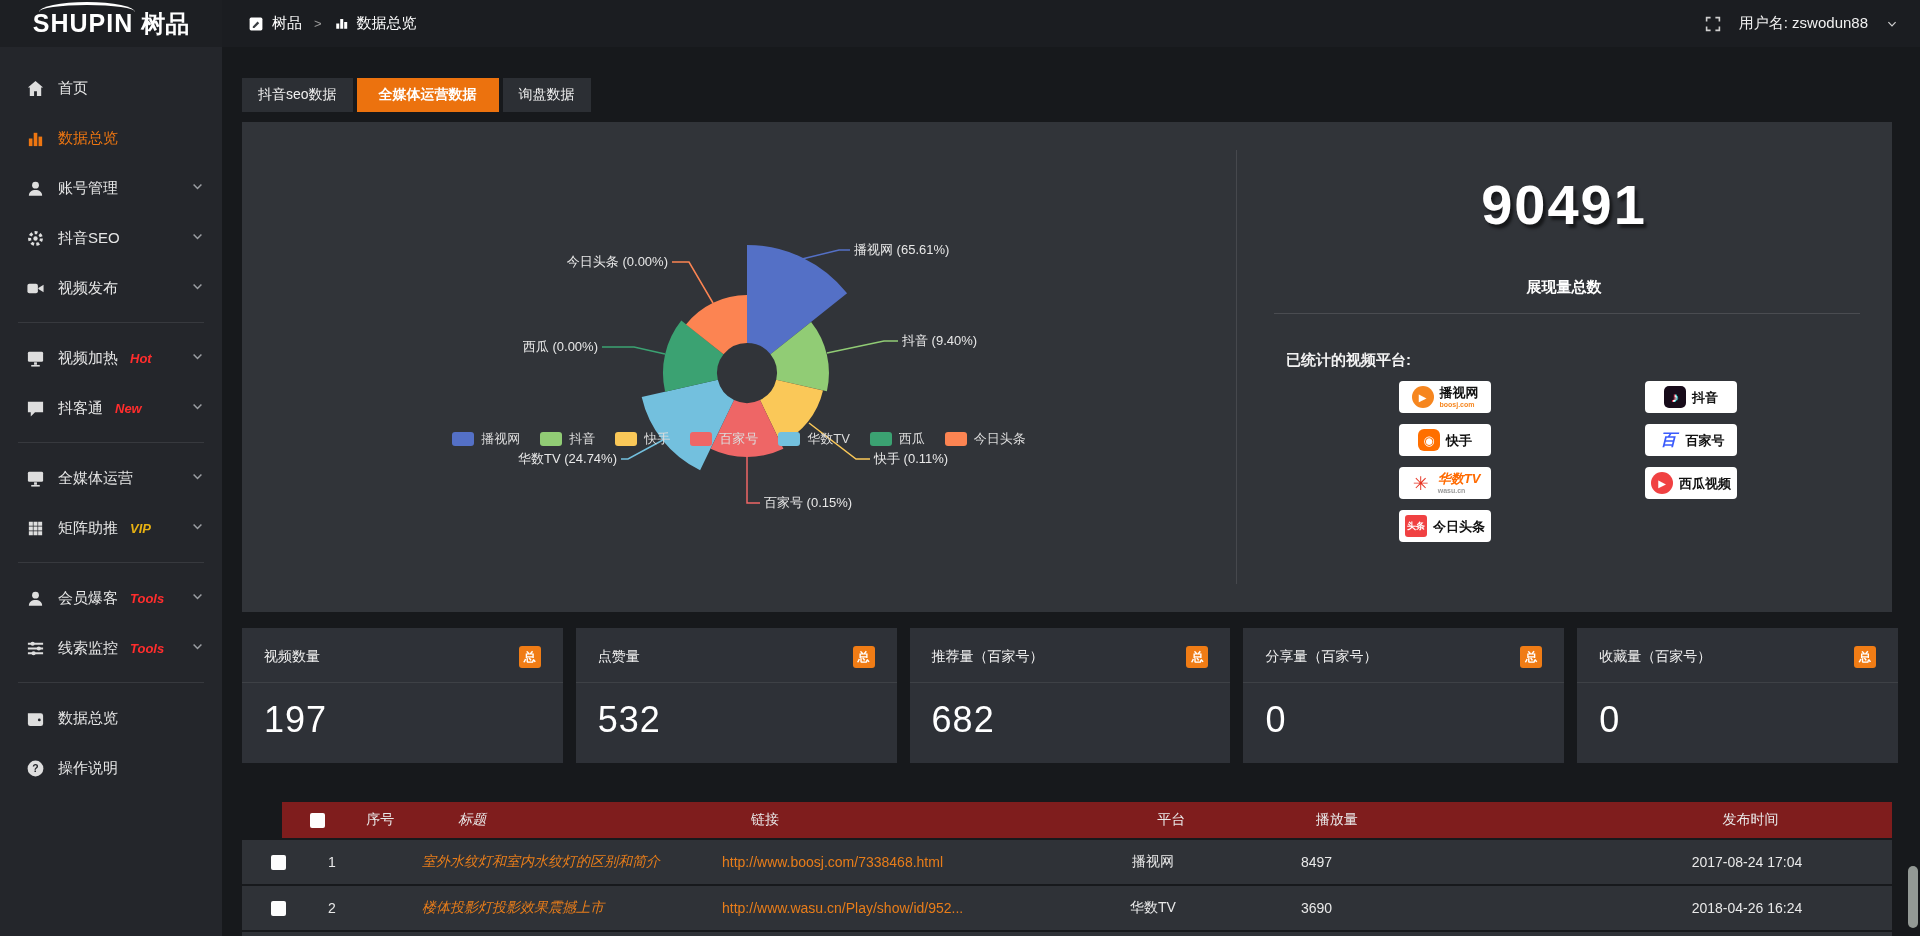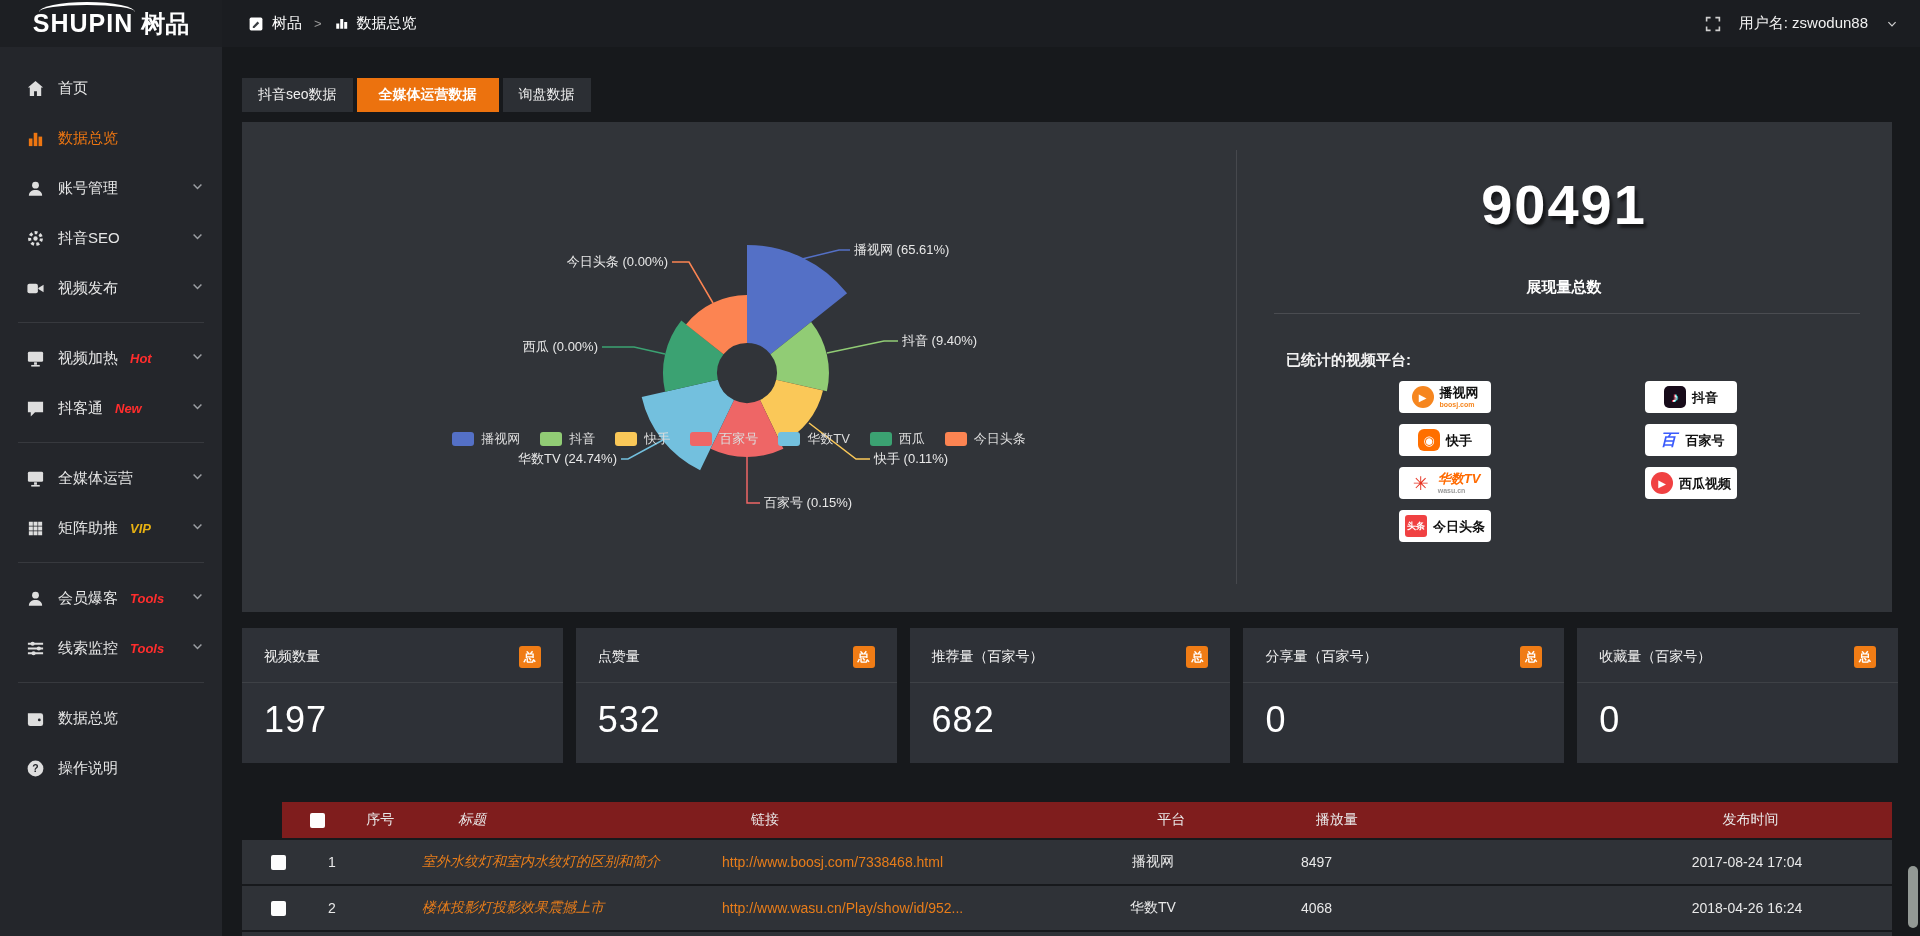--- a/index.html
+++ b/index.html
@@ -444,21 +444,21 @@
        <div class="t-cell c6">2017-08-24 17:04</div>
         </div>
         <div class="t-row t-body">
           <div class="t-cell c0">
             <span class="checkbox"></span>
           </div>
        <div class="t-cell c1">2</div>
        <div class="t-cell c2"><span class="link">楼体投影灯投影效果震撼上市</span></div>
        <div class="t-cell c3"><span class="link">http://www.wasu.cn/Play/show/id/952...</span></div>
        <div class="t-cell c4">华数TV</div>
-       <div class="t-cell c5">4068</div>
+       <div class="t-cell c5">3690</div>
        <div class="t-cell c6">2018-04-26 16:24</div>
         </div>
         <div class="row-sliver"></div>
       </div>
   </div>
 
   <div class="scroll-thumb"></div>
 </div>
 
 </body></html>

